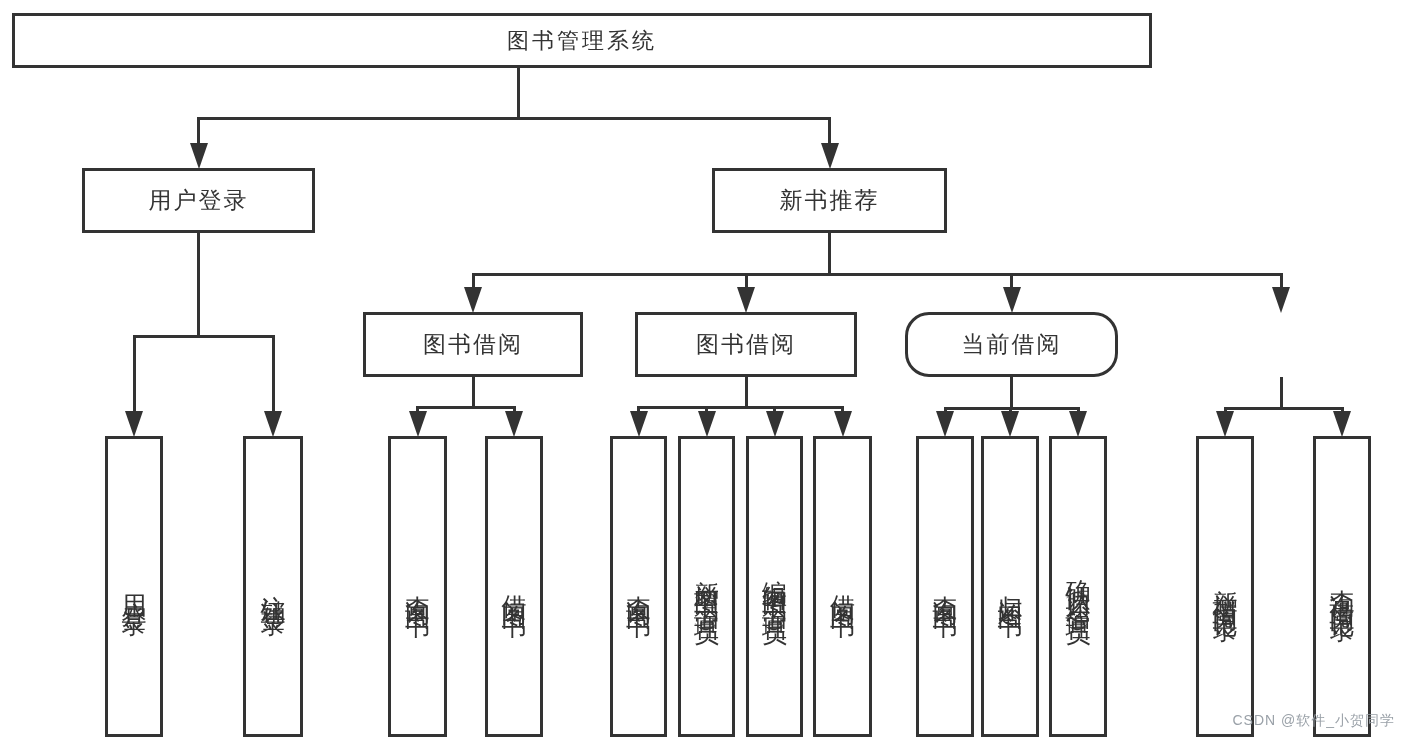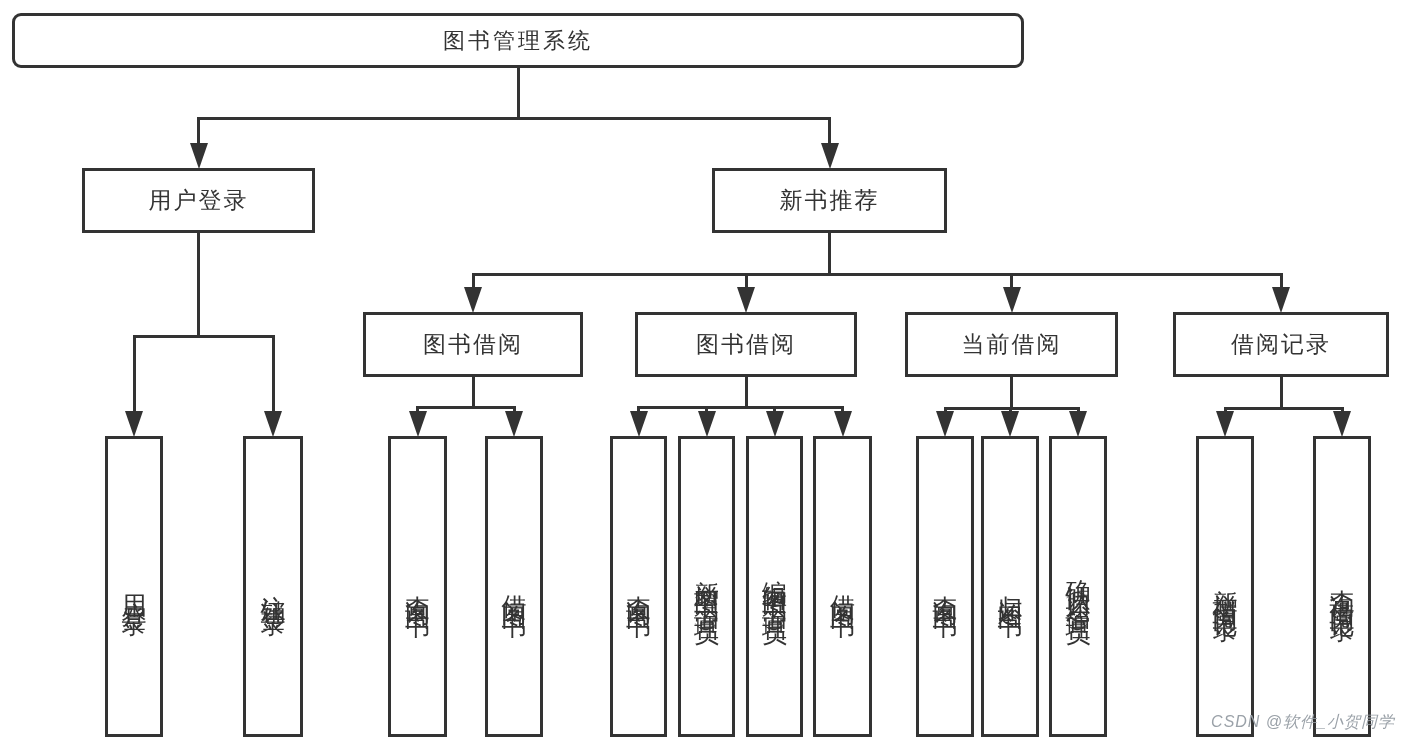--- a/index.html
+++ b/index.html
@@ -50,53 +50,49 @@
     width: 0;
     height: 0;
     border-left: 9px solid transparent;
     border-right: 9px solid transparent;
     border-top: 26px solid var(--line, #333333);
   }
   .watermark {
     position: absolute;
     top: 712px;
     right: 10px;
-    font-size: 16px;
+    font-size: 14px;
     letter-spacing: 1px;
     color: var(--wm, #9aa1a8);
     z-index: 10;
     white-space: nowrap;
-    font-style: italic;
   }
 </style>
 </head>
 <body>
 
 <div id="diagram-canvas" style="--bg: #ffffff; --box-bg: #ffffff; --line: #333333; --text: #333333; --wm: #9aa1a8;">
   <div class="watermark">CSDN @软件_小贺同学</div>
-<div class="node h root" style="left: 12px; top: 13px; width: 1012px; height: 55px; border-radius: 9px;">
+<div class="node h root" style="left: 12px; top: 13px; width: 1140px; height: 55px;">
       <span>图书管理系统</span>
     </div>
     <div class="node h" style="left: 82px; top: 168px; width: 233px; height: 65px;">
       <span>用户登录</span>
     </div>
     <div class="node h" style="left: 712px; top: 168px; width: 235px; height: 65px;">
       <span>新书推荐</span>
     </div>
     <div class="node h" style="left: 363px; top: 312px; width: 220px; height: 65px;">
       <span>图书借阅</span>
     </div>
     <div class="node h" style="left: 635px; top: 312px; width: 222px; height: 65px;">
       <span>图书借阅</span>
     </div>
-    <div class="node h" style="left: 905px; top: 312px; width: 213px; height: 65px;">
+    <div class="node h" style="left: 905px; top: 312px; width: 213px; height: 65px; border-radius: 24px;">
       <span>当前借阅</span>
-    </div>
-    <div class="node h" style="left: 1173px; top: 312px; width: 216px; height: 65px;">
-      <span>借阅记录</span>
     </div>
     <div class="node v" style="left: 105px; top: 436px; width: 58px; height: 301px;">
       <span>用户登录</span>
     </div>
     <div class="node v" style="left: 243px; top: 436px; width: 60px; height: 301px;">
       <span>注销登录</span>
     </div>
     <div class="node v" style="left: 388px; top: 436px; width: 59px; height: 301px;">
       <span>查询图书</span>
     </div>

